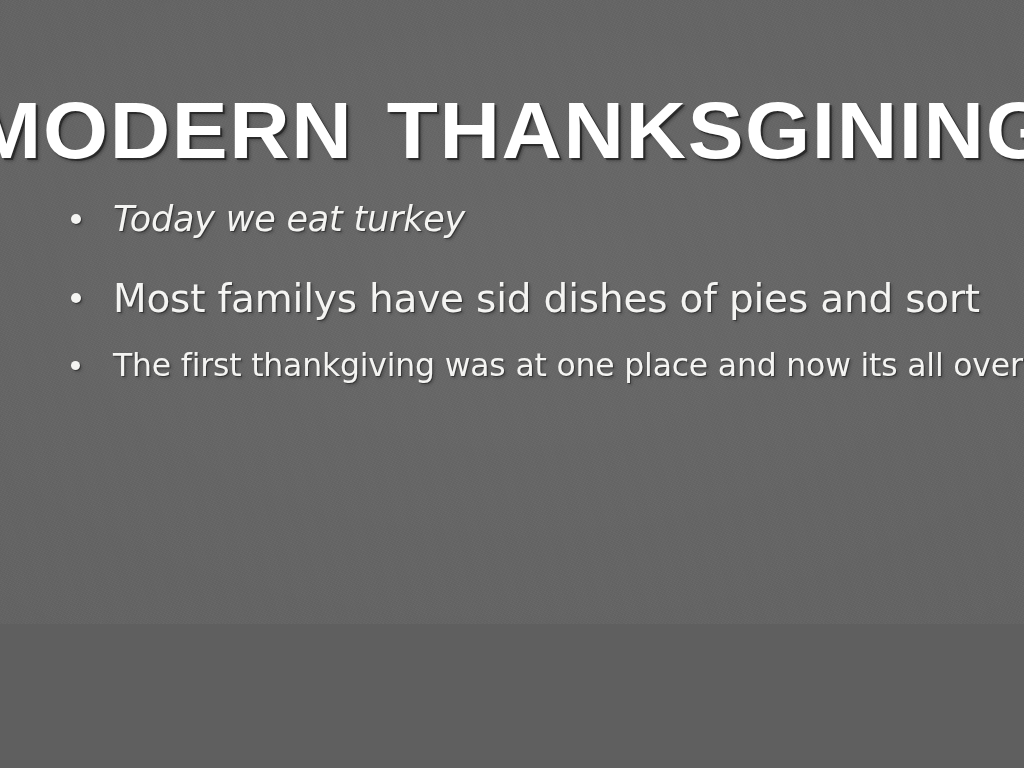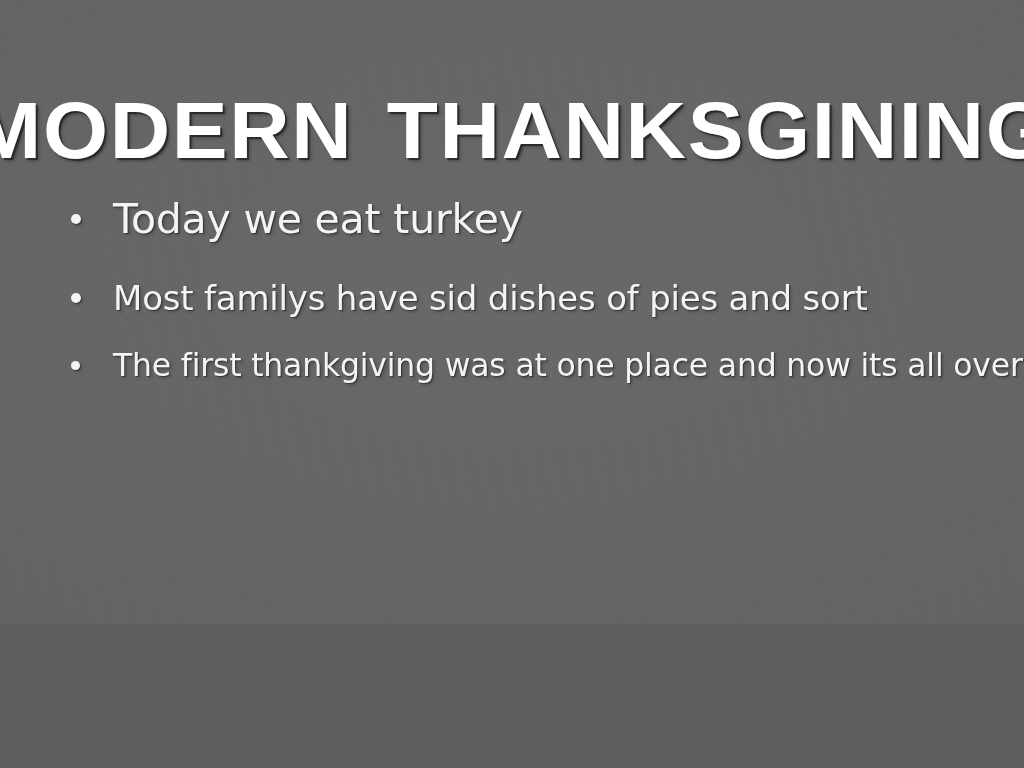--- a/index.html
+++ b/index.html
@@ -91,22 +91,22 @@
       1px 1px 0 rgba(0,0,0,0.30),
       2px 2px 3px rgba(0,0,0,0.22);
   }
 
   .bullet-text {
     display: inline-block;
     letter-spacing: -0.2px;
   }
 
   
-  .bullet-row.r1 { height: 47px; line-height: 47px; font-size: 41px; }
-  .bullet-row.r2 { height: 47px; line-height: 47px; font-size: 34px; margin-top: 32px; }
+  .bullet-row.r1 { height: 47px; line-height: 47px; font-size: 35px; font-style: italic; }
+  .bullet-row.r2 { height: 47px; line-height: 47px; font-size: 39px; margin-top: 32px; }
   .bullet-row.r3 { height: 47px; line-height: 47px; font-size: 31.5px; }
 
   .bullet-row.r1 { margin-bottom: 20px; }
   .bullet-row.r2 { margin-bottom: 20px; }
 
   .bullet-row.r1 .bullet-dot { width: 10px; height: 10px; top: 18px; }
   .bullet-row.r2 .bullet-dot { width: 10px; height: 10px; top: 18px; }
   .bullet-row.r3 .bullet-dot { width: 9px;  height: 9px;  top: 19px; }
 </style>
 </head>

